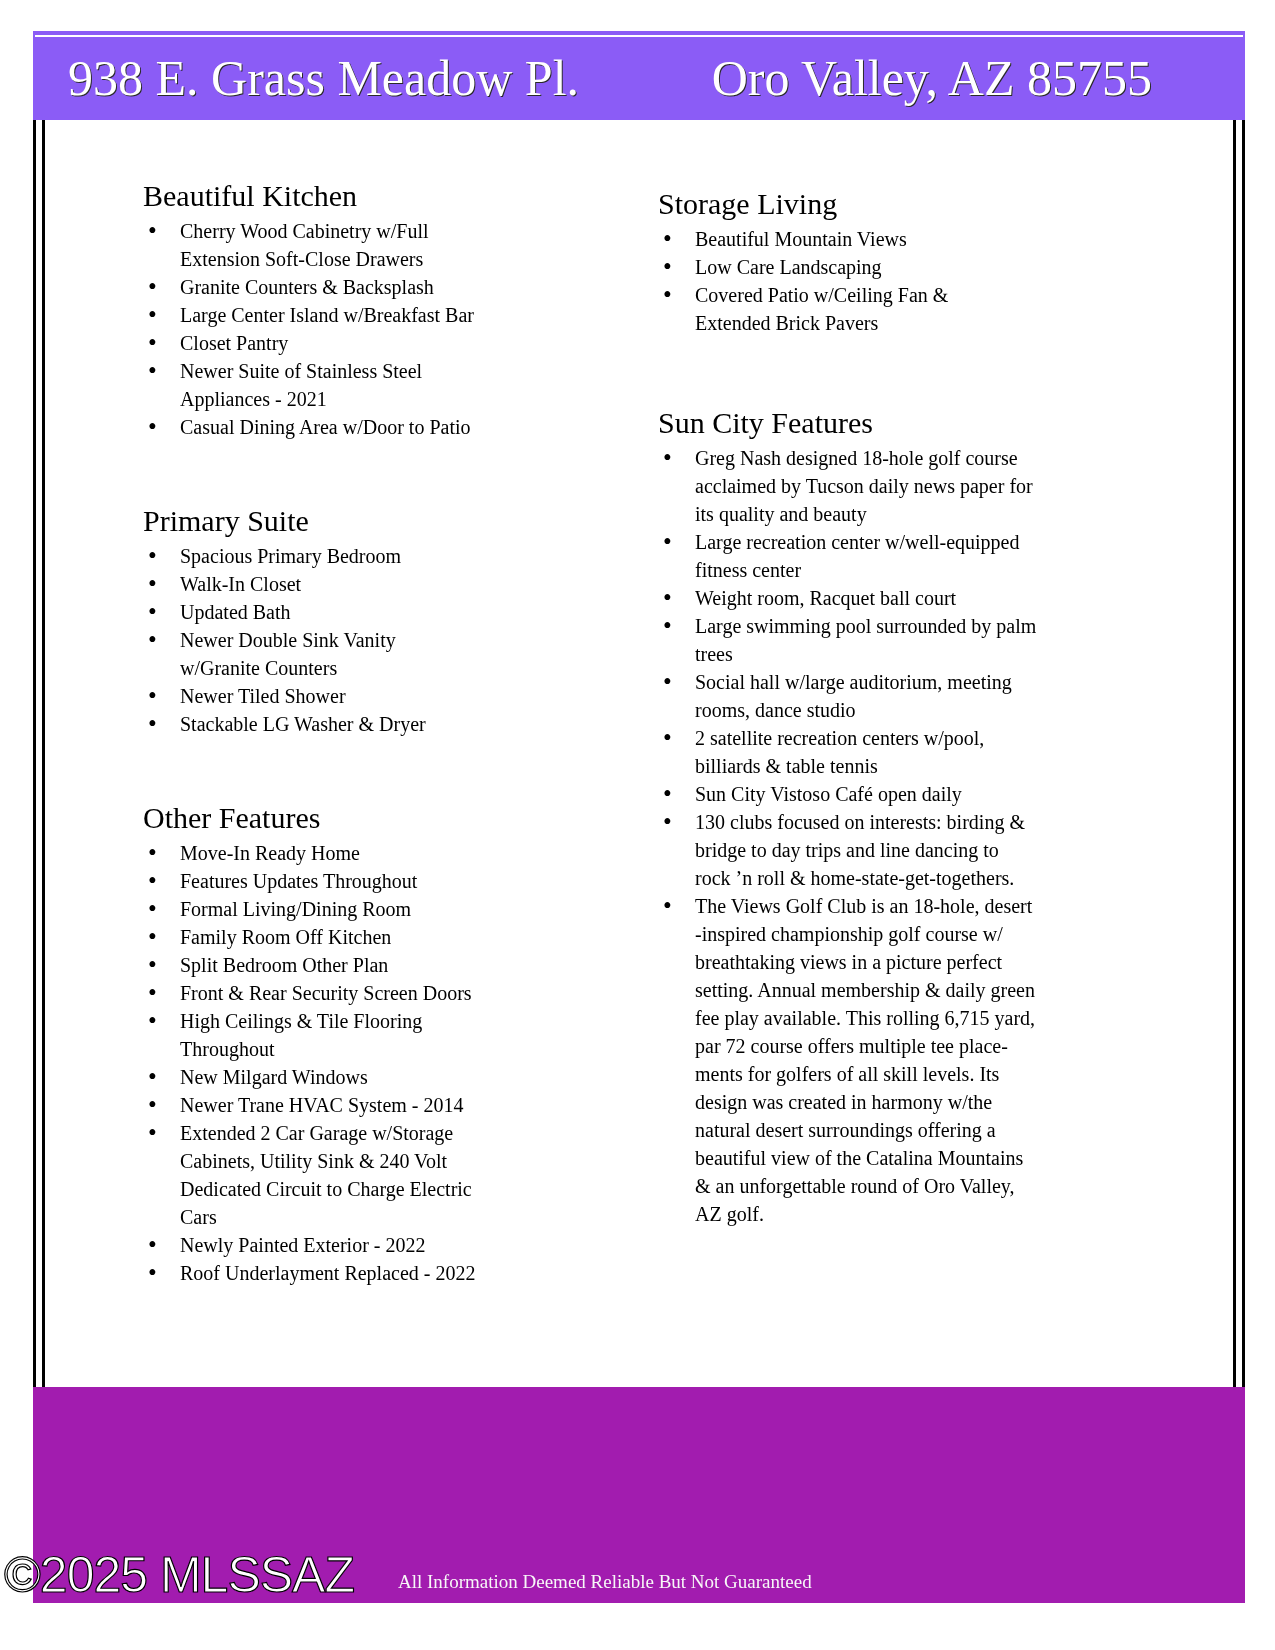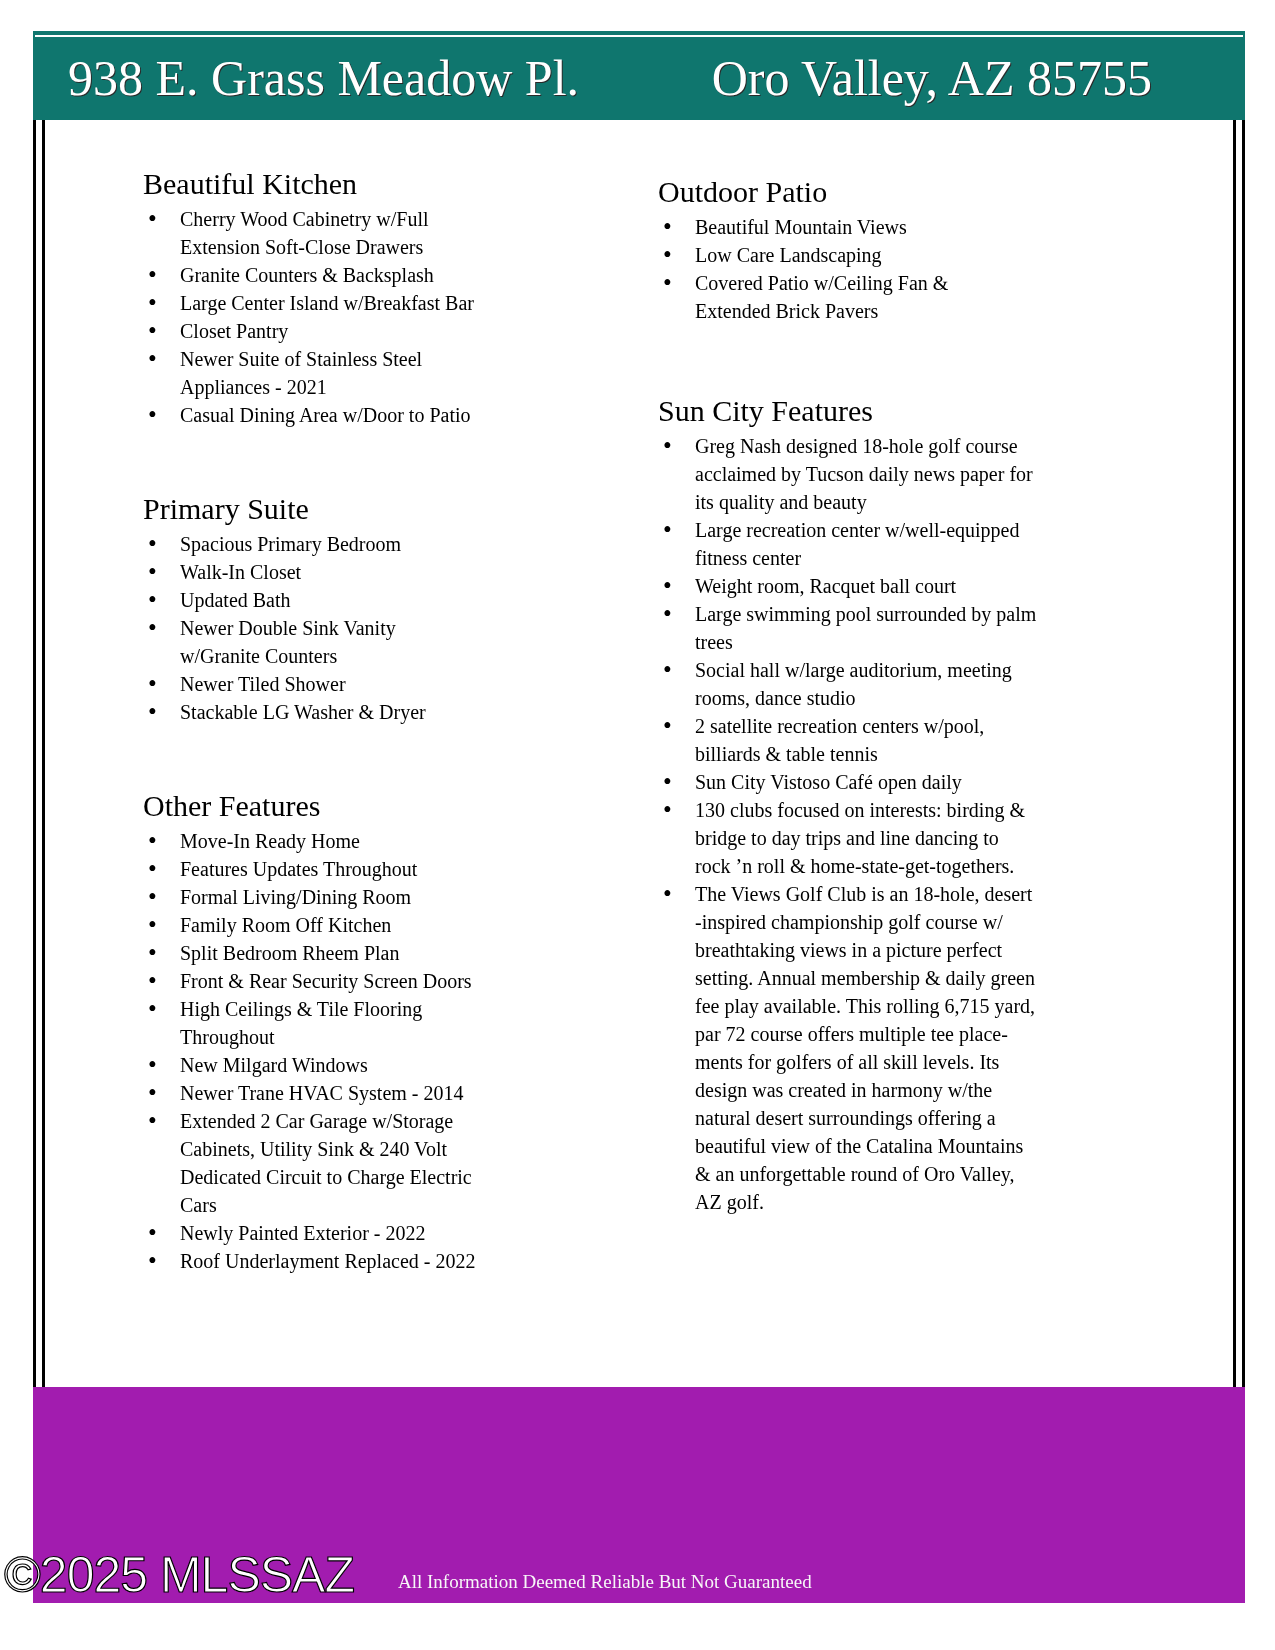--- a/index.html
+++ b/index.html
@@ -4,21 +4,21 @@
 <style>
   html, body { margin:0; padding:0; background:#ffffff; }
   .page {
     position:relative; width:1275px; height:1650px;
     background:#ffffff; overflow:hidden;
     font-family:"Liberation Serif", serif; color:#000;
   }
   
   .header-bar {
     position:absolute; left:33px; top:31px; width:1212px; height:89px;
-    background:#0f766e; box-sizing:border-box;
+    background:#8b5cf6; box-sizing:border-box;
     display:flex; align-items:center; justify-content:space-between;
     padding:4px 93px 0 35px;
     color:#fff; font-size:50px; white-space:nowrap;
   }
   .header-bar .inner-line {
     position:absolute; left:2px; right:2px; top:4px; height:0;
     border-top:2px solid #fff;
   }
   .header-text { text-shadow:1px 1px 0 #2a2a2a; }
   
@@ -26,21 +26,21 @@
     position:absolute; top:120px; height:1267px; width:12px;
     box-sizing:border-box;
     border-left:3px solid #000; border-right:3px solid #000;
   }
   .border-v.left  { left:33px; }
   .border-v.right { left:1233px; }
   
   .col { position:absolute; }
   .col-left  { left:143px; top:162px; width:482px; }
   .col-right { left:658px; top:170px; width:548px; }
-  .section-title { font-size:30px; line-height:36px; margin:4px 0 3px 0; }
+  .section-title { font-size:30px; line-height:36px; margin:16px 0 3px 0; }
   .bullet-list { list-style:none; margin:0; padding:0; }
   .bullet-item {
     position:relative; padding-left:37px;
     font-size:20px; line-height:28px; white-space:pre-line;
   }
   .bullet-item::before {
     content:"\2022"; position:absolute; left:5px; top:0; font-size:25px;
   }
   .section + .section { margin-top:62px; }
   .col-right .section + .section { margin-top:68px; }
@@ -101,38 +101,38 @@
           <li class="bullet-item">Stackable LG Washer &amp; Dryer</li>
         </ul>
       </div>
       <div class="section">
         <div class="section-title">Other Features</div>
         <ul class="bullet-list">
           <li class="bullet-item">Move-In Ready Home</li>
           <li class="bullet-item">Features Updates Throughout</li>
           <li class="bullet-item">Formal Living/Dining Room</li>
           <li class="bullet-item">Family Room Off Kitchen</li>
-          <li class="bullet-item">Split Bedroom Rheem Plan</li>
+          <li class="bullet-item">Split Bedroom Other Plan</li>
           <li class="bullet-item">Front &amp; Rear Security Screen Doors</li>
           <li class="bullet-item">High Ceilings &amp; Tile Flooring
 Throughout</li>
           <li class="bullet-item">New Milgard Windows</li>
           <li class="bullet-item">Newer Trane HVAC System - 2014</li>
           <li class="bullet-item">Extended 2 Car Garage w/Storage
 Cabinets, Utility Sink &amp; 240 Volt
 Dedicated Circuit to Charge Electric
 Cars</li>
           <li class="bullet-item">Newly Painted Exterior - 2022</li>
           <li class="bullet-item">Roof Underlayment Replaced - 2022</li>
         </ul>
       </div>
     </div>
   <div class="col col-right">
       <div class="section">
-        <div class="section-title">Outdoor Patio</div>
+        <div class="section-title">Storage Living</div>
         <ul class="bullet-list">
           <li class="bullet-item">Beautiful Mountain Views</li>
           <li class="bullet-item">Low Care Landscaping</li>
           <li class="bullet-item">Covered Patio w/Ceiling Fan &amp;
 Extended Brick Pavers</li>
         </ul>
       </div>
       <div class="section">
         <div class="section-title">Sun City Features</div>
         <ul class="bullet-list">

